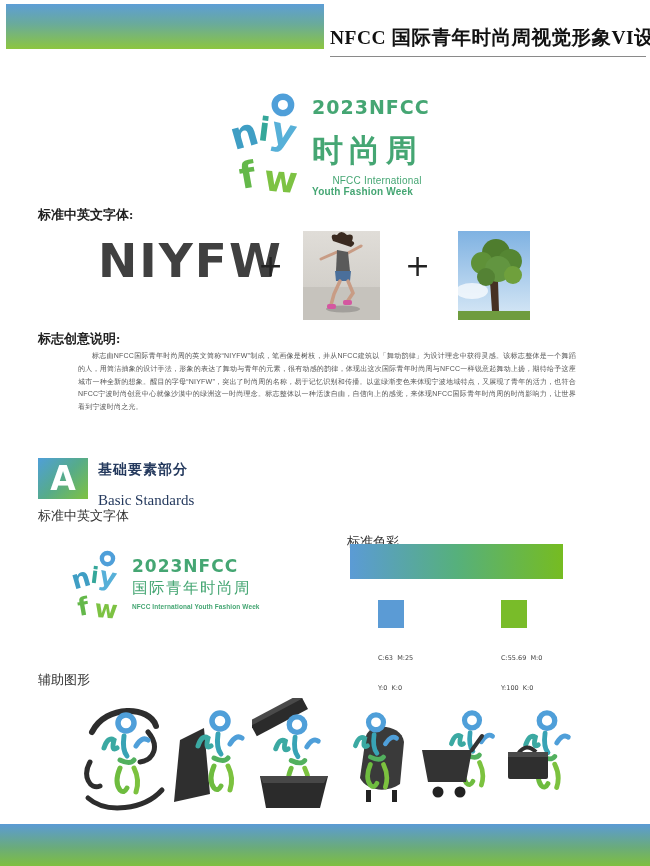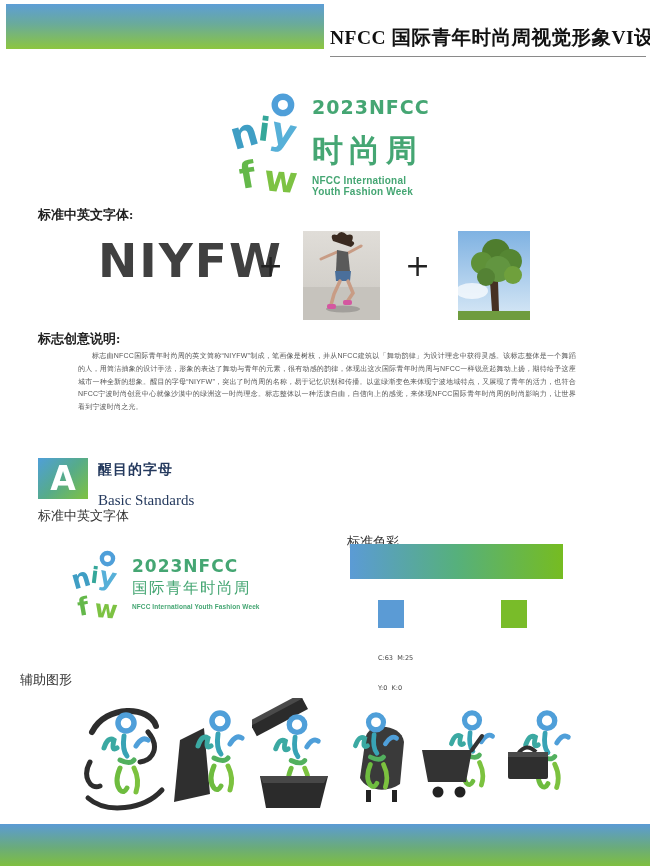--- a/index.html
+++ b/index.html
@@ -13,21 +13,21 @@
   .header-title{left:330px;top:24px;width:316px;font-family:"Liberation Serif",serif;
                 font-weight:bold;font-size:19.5px;color:#111;letter-spacing:0.5px;white-space:nowrap;}
   .header-rule{left:330px;top:56px;width:316px;height:0;border-top:1px solid #8a8a8a;}
 
   
   .logo-top-mark{left:231px;top:90px;width:82px;height:110px;}
   .logo-top-text{left:312px;top:96px;width:130px;text-align:left;color:#45a673;}
   .lt-year{font-size:19px;font-weight:bold;letter-spacing:1px;font-family:"DejaVu Sans",sans-serif;}
   .lt-cn1{font-size:25px;font-weight:bold;letter-spacing:3px;margin-top:2px;}
   .lt-cn2{font-size:31px;font-weight:bold;letter-spacing:6px;margin-top:12px;}
-  .lt-en{font-size:10px;font-weight:bold;margin-top:3px;letter-spacing:0.2px;}
+  .lt-en{font-size:10px;font-weight:normal;margin-top:3px;letter-spacing:0.2px;text-align:center;}
   .lt-en2{font-size:10px;font-weight:bold;letter-spacing:0.2px;}
 
   .sec-head{font-family:"Liberation Serif",serif;font-weight:bold;font-size:13px;color:#222;}
 
   
   .wordmark{left:98px;top:233px;font-family:"DejaVu Sans",sans-serif;font-weight:bold;
             font-size:47px;color:#404040;letter-spacing:2px;}
   .plus{font-size:30px;color:#222;font-weight:normal;font-family:"DejaVu Sans",sans-serif;}
   .photo{border:0;}
 
@@ -159,21 +159,21 @@
     <circle cx="55" cy="44" r="9" fill="#6fa03c"></circle>
     <circle cx="28" cy="46" r="9" fill="#548234"></circle>
   </svg>
 
   <div class="abs sec-head" style="left:38px;top:330px;">标志创意说明:</div>
   <div class="abs para">标志由NFCC国际青年时尚周的英文简称“NIYFW”制成，笔画像是树枝，并从NFCC建筑以「舞动韵律」为设计理念中获得灵感。该标志整体是一个舞蹈的人，用简洁抽象的设计手法，形象的表达了舞动与青年的元素，很有动感的韵律，体现出这次国际青年时尚周与NFCC一样锐意起舞动上扬，期待给予这座城市一种全新的想象。醒目的字母“NIYFW”，突出了时尚周的名称，易于记忆识别和传播。以蓝绿渐变色来体现宁波地域特点，又展现了青年的活力，也符合NFCC宁波时尚创意中心就像沙漠中的绿洲这一时尚理念。标志整体以一种活泼自由，自信向上的感觉，来体现NFCC国际青年时尚周的时尚影响力，让世界看到宁波时尚之光。</div>
 
   <div class="abs a-block">
     <span class="a-letter">A</span>
   </div>
-  <div class="abs bs-cn">醒目的字母</div>
+  <div class="abs bs-cn">基础要素部分</div>
   <div class="abs bs-en">Basic Standards</div>
 
   <div class="abs small-label" style="left:38px;top:507px;">标准中英文字体</div>
   <div class="abs small-label" style="left:347px;top:533px;">标准色彩</div>
 
   <svg class="abs logo2-mark" viewBox="0 0 90 118">
     <use href="#markSym"></use>
   </svg>
   <div class="abs logo2-text">
     <div class="l2-year">2023NFCC</div>
@@ -181,22 +181,26 @@
     <div class="l2-en">NFCC International Youth Fashion Week</div>
   </div>
 
   <div class="abs grad-bar"></div>
   <div class="abs swatch sw-blue"></div>
   <div class="abs cmyk" style="left:378px;top:633px;">
     <div>C:63  M:25</div>
     <div>Y:0  K:0</div>
   </div>
   <div class="abs swatch sw-green"></div>
-
-  <div class="abs small-label" style="left:20px;top:671px;">辅助图形</div>
+  <div class="abs cmyk" style="left:501px;top:633px;">
+    <div>C:55.69  M:0</div>
+    <div>Y:100  K:0</div>
+  </div>
+
+  <div class="abs small-label" style="left:38px;top:671px;">辅助图形</div>
 
   <svg class="abs fig" style="left:84px;" viewBox="0 0 82 120">
     <path d="M8 34 C22 6 66 8 72 28" fill="none" stroke="#2d2d2d" stroke-width="6" stroke-linecap="round"></path>
     <path d="M64 34 C76 48 70 62 56 64" fill="none" stroke="#2d2d2d" stroke-width="5" stroke-linecap="round"></path>
     <use href="#auxP" x="10" y="14" width="64" height="96"></use>
     <path d="M4 100 C22 116 60 112 78 92" fill="none" stroke="#2d2d2d" stroke-width="5" stroke-linecap="round"></path>
     <path d="M6 64 C-2 78 6 92 16 88" fill="none" stroke="#2d2d2d" stroke-width="5" stroke-linecap="round"></path>
   </svg>
 
   <svg class="abs fig" style="left:170px;" viewBox="0 0 82 120">

